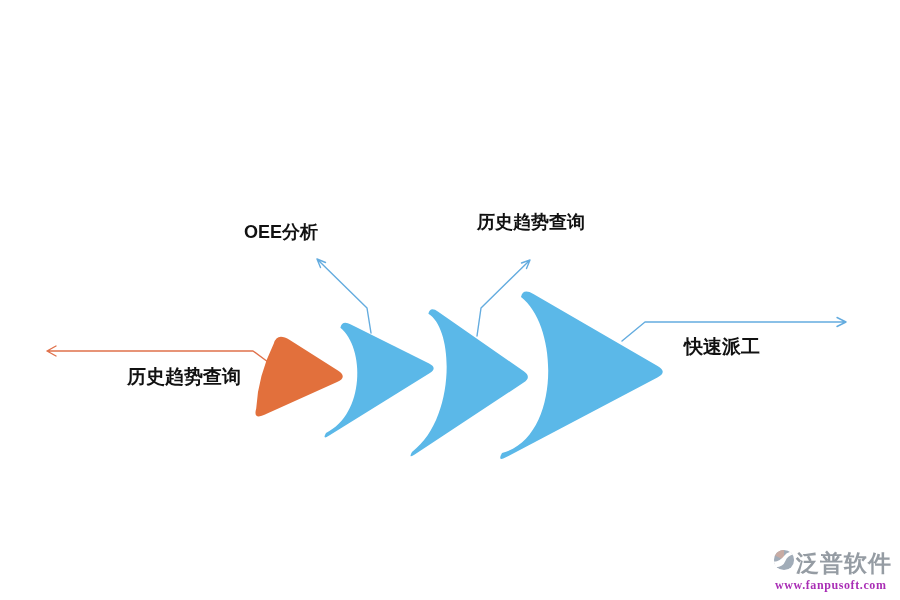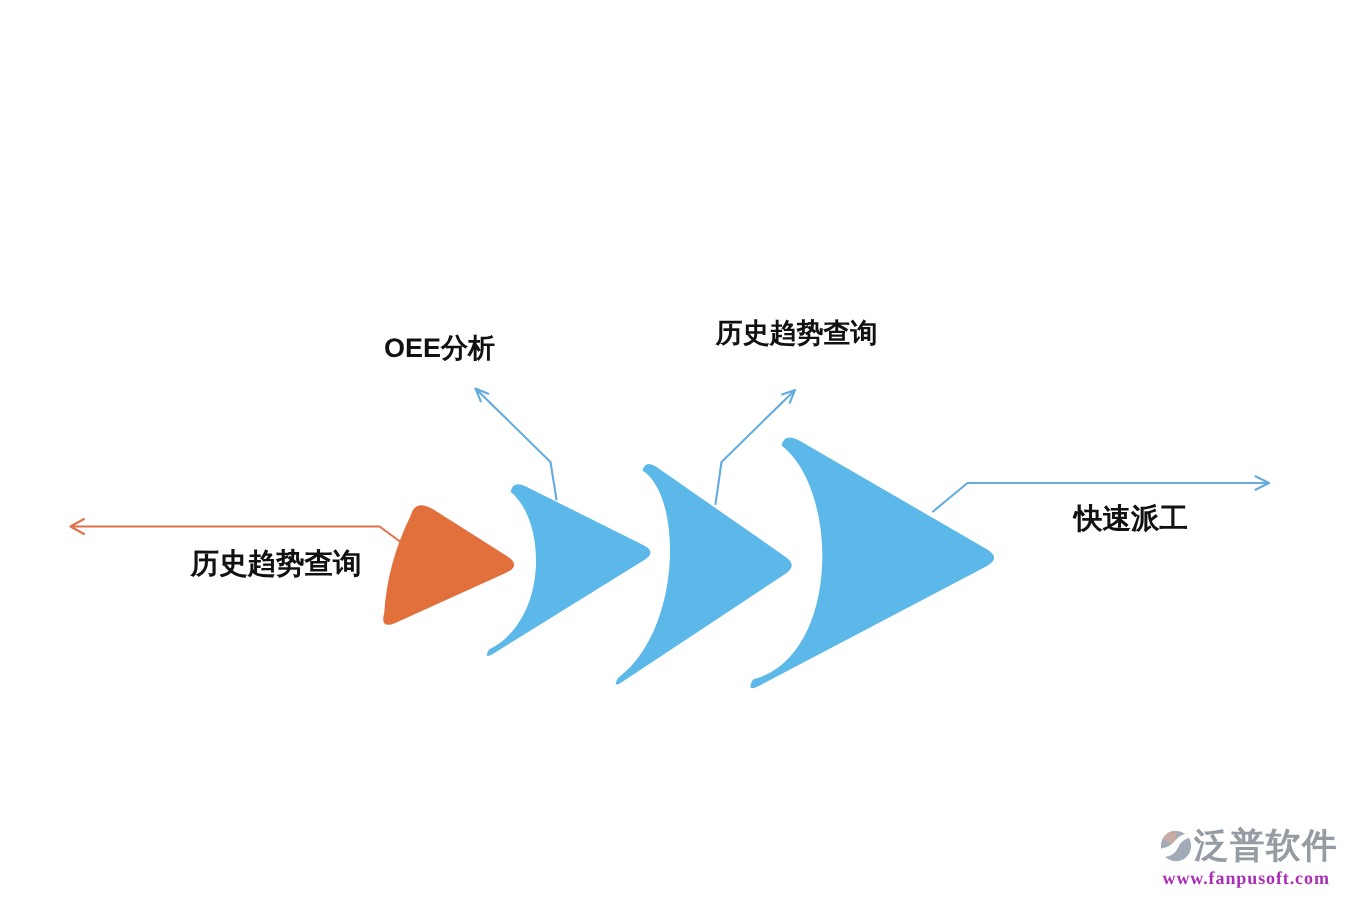--- a/index.html
+++ b/index.html
@@ -18,21 +18,21 @@
     line-height:1.05;
   }
   .flow-label.top{font-size:18px;}
   .flow-label.side{font-size:19px;}
   #logo{
     position:absolute;
     right:8px;bottom:7px;
     display:flex;flex-direction:column;align-items:flex-start;
     opacity:0.92;
   }
-  #logo .row{display:flex;align-items:center;gap:1px;margin-top:46px;}
+  #logo .row{display:flex;gap:1px;margin-top:46px;}
   #logo .brand{
     font-size:23px;font-weight:700;letter-spacing:1px;
     color:#8d949c;
   }
   #logo .url{
     font-size:12px;font-weight:700;letter-spacing:0.6px;
     color:#a21caf;margin-top:-1px;padding-left:2px;
     font-family:Liberation Serif, serif;
   }
 </style>
@@ -71,25 +71,25 @@
 
     <path d="M533.4,294
              L657.6,366 Q668,372 657.4,377.6
              L505.9,457.3 Q497,462 502,453
              C560,438 560,327 521,297
              Q523,288 533.4,294 Z" fill="#5bb8e8"></path>
   </svg>
 
   <div class="flow-label side" style="left:127px;top:367px;">历史趋势查询</div>
 
-  <div class="flow-label top" style="left:256px;top:223px;">OEE分析</div>
+  <div class="flow-label top" style="left:244px;top:223px;">OEE分析</div>
 
   <div class="flow-label top" style="left:477px;top:213px;">历史趋势查询</div>
 
-  <div class="flow-label side" style="left:716px;top:337px;">快速派工</div>
+  <div class="flow-label side" style="left:684px;top:337px;">快速派工</div>
 
   <div id="logo">
     <div class="row">
       <span style="display:inline-flex;">
         <svg width="22" height="24" viewBox="0 0 24 24">
           <circle cx="12" cy="12" r="11" fill="#9aa5b3"></circle>
           <path d="M12,1 A11,11 0 0 0 2.2,7 L12,12 Z" fill="#c4a49c"></path>
           <path d="M1,14 Q8,13 12,7.5 Q14.5,4 19,3 L21.5,6 Q16,7.5 13.5,13 Q11,19.5 3,20 Z" fill="#ffffff"></path>
         </svg>
       </span>

